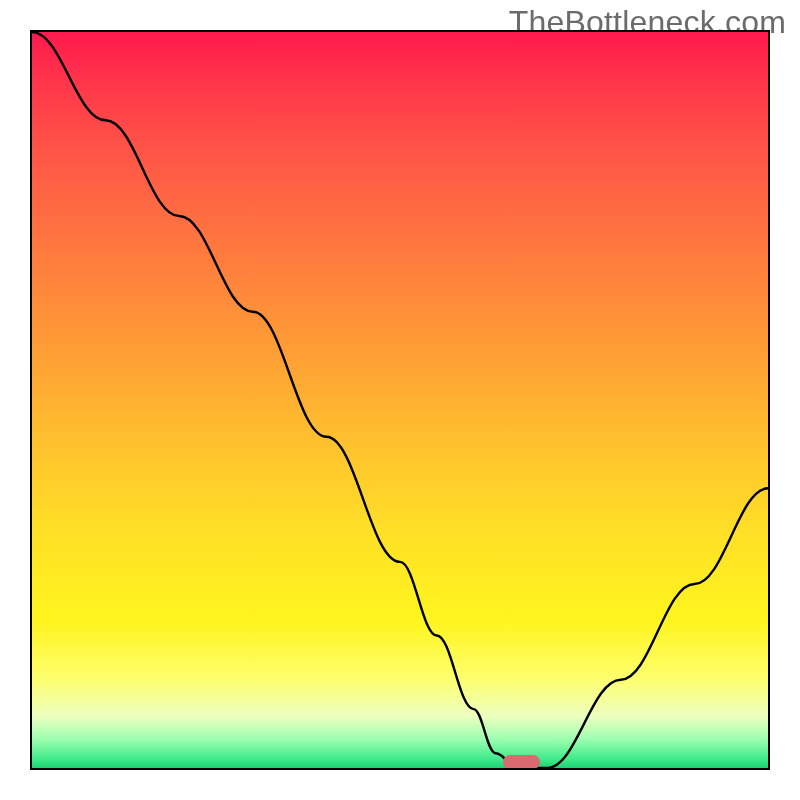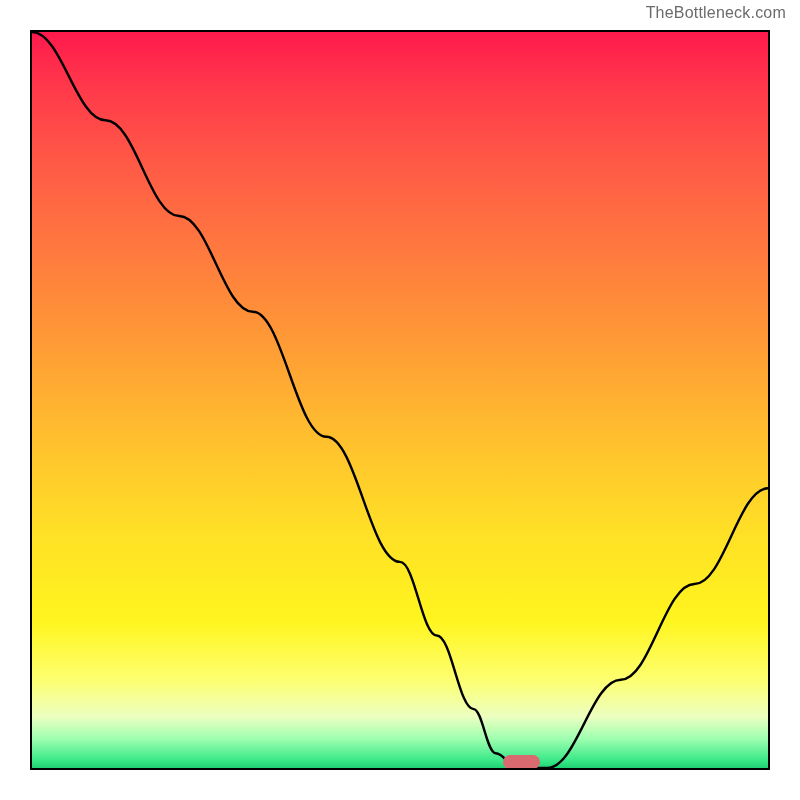--- a/index.html
+++ b/index.html
@@ -13,21 +13,21 @@
   .container {
     position: relative;
     width: 800px;
     height: 800px;
   }
   .watermark {
     position: absolute;
     top: 4px;
     right: 14px;
     color: #6b6b6b;
-    font-size: 16px;
+    font-size: 32px;
     font-weight: 400;
     letter-spacing: 0.2px;
     text-align: center;
   }
   .plot-frame {
     position: absolute;
     left: 30px;
     top: 30px;
     width: 740px;
     height: 740px;

